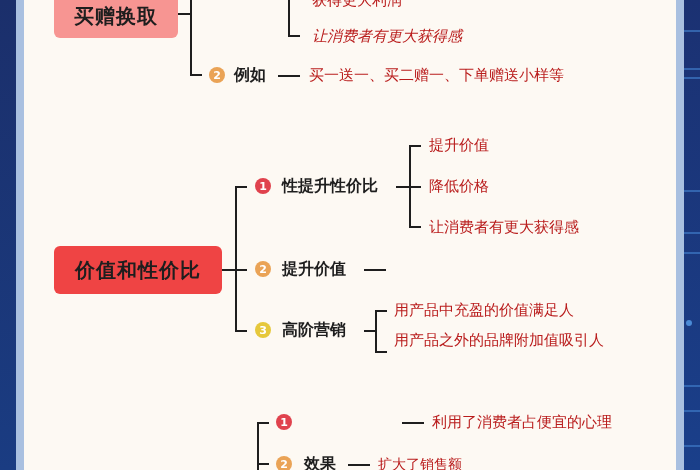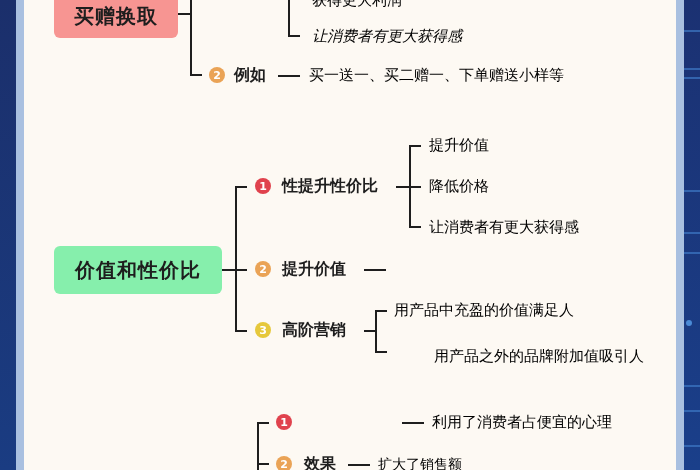--- a/index.html
+++ b/index.html
@@ -35,40 +35,40 @@
   }
   .canvas { position: absolute; left: 24px; top: 0; width: 652px; height: 470px; }
 
   .root-node {
     position: absolute; border-radius: 6px;
     font-weight: bold; font-size: 20px; color: #1e1e1e;
     display: flex; align-items: center; justify-content: center;
     letter-spacing: 1px;
   }
   .root-pink { background: #f79592; }
-  .root-purple { background: #86efac; }
+  .root-purple { background: #ef4444; }
 
   .line { position: absolute; background: #1e1e1e; }
 
   .badge {
     position: absolute; width: 16px; height: 16px; border-radius: 50%;
     color: #fff; font-size: 11px; font-weight: bold;
     display: flex; align-items: center; justify-content: center;
     font-family: "DejaVu Sans", sans-serif;
   }
   .b-red { background: #e0424d; }
   .b-orange { background: #eaa356; }
   .b-yellow { background: #e6c83b; }
 
   .label-bold {
     position: absolute; font-weight: bold; font-size: 16px; color: #1e1e1e;
     white-space: nowrap; line-height: 20px;
   }
   .label {
-    position: absolute; font-size: 15px; color: #000000; white-space: nowrap; line-height: 20px;
+    position: absolute; font-size: 15px; color: #b91c1c; white-space: nowrap; line-height: 20px;
   }
   .clipped-top { overflow: hidden; height: 10px; }
   .clipped-top span { display: block; margin-top: -10px; }
 </style>
 </head>
 <body>
 
 <div class="frame-left"></div>
 <div class="frame-left-edge"></div>
 <div class="frame-right-edge"></div>
@@ -131,21 +131,21 @@
   <div class="label-bold" style="left:258px; top:259px;">提升价值</div>
   <div class="line" style="left:340px; top:269px; width:22px; height:2px;"></div>
 
   <div class="badge b-yellow" style="left:231px; top:322px;">3</div>
   <div class="label-bold" style="left:258px; top:320px;">高阶营销</div>
   <div class="line" style="left:340px; top:330px; width:12px; height:2px;"></div>
   <div class="line" style="left:351px; top:310px; width:2px; height:43px;"></div>
   <div class="line" style="left:351px; top:310px; width:12px; height:2px;"></div>
   <div class="line" style="left:351px; top:351px; width:12px; height:2px;"></div>
   <div class="label" style="left:370px; top:300px;">用产品中充盈的价值满足人</div>
-  <div class="label" style="left:370px; top:346px;margin-left:40px;">用产品之外的品牌附加值吸引人</div>
+  <div class="label" style="left:370px; top:330px;">用产品之外的品牌附加值吸引人</div>
 
   <div class="line" style="left:233px; top:422px; width:2px; height:48px;"></div>
   <div class="line" style="left:233px; top:422px; width:12px; height:2px;"></div>
   <div class="line" style="left:233px; top:463px; width:12px; height:2px;"></div>
 
   <div class="badge b-red" style="left:252px; top:414px;">1</div>
   <div class="line" style="left:378px; top:422px; width:22px; height:2px;"></div>
   <div class="label" style="left:408px; top:412px;">利用了消费者占便宜的心理</div>
 
   <div class="badge b-orange" style="left:252px; top:456px;">2</div>

